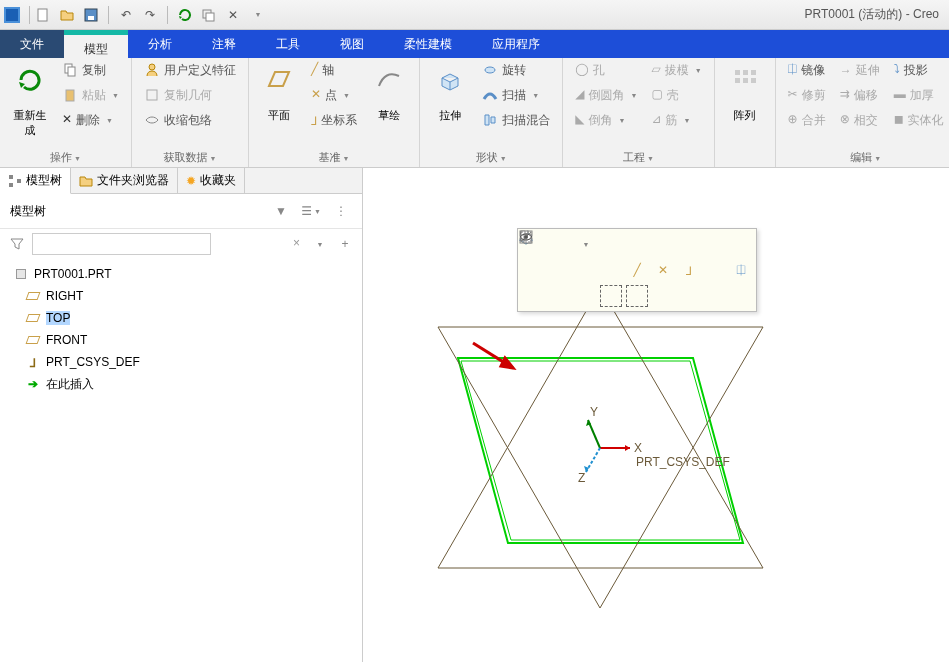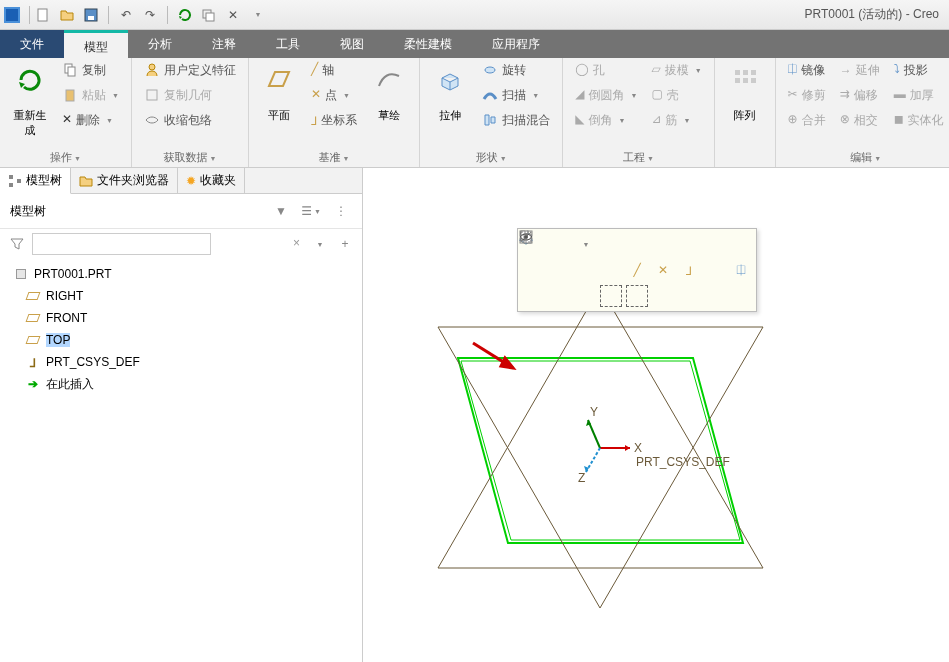--- a/index.html
+++ b/index.html
@@ -7,24 +7,24 @@
 
 
 .titlebar { height: 30px; background: linear-gradient(#f5f5f5,#e8e8e8); border-bottom: 1px solid #ccc; display: flex; align-items: center; padding: 0 4px; }
 .app-icon { width: 16px; height: 16px; background: #1a5fb4; border: 2px solid #4a90d9; margin-right: 6px; }
 .qat { display: flex; gap: 4px; align-items: center; }
 .qat-btn { width: 20px; height: 20px; display: inline-flex; align-items: center; justify-content: center; color: #555; cursor: pointer; }
 .qat-sep { width: 1px; height: 18px; background: #bbb; margin: 0 3px; }
 .title-text { margin-left: auto; color: #555; padding-right: 6px; }
 
 
-.ribbon-tabs { height: 28px; background: #737373; display: flex; }
+.ribbon-tabs { height: 28px; background: #1d4ed8; display: flex; }
 .rtab { padding: 0 20px; line-height: 28px; color: #fff; cursor: pointer; }
 .rtab.file { background: #2a4a73; }
-.rtab.active { background: #f2f2f2; color: #333; border-top: 3px solid #14b8a6; }
+.rtab.active { background: #f2f2f2; color: #333; border-top: 5px solid #14b8a6; }
 
 
 .ribbon { height: 110px; background: #f2f2f2; border-bottom: 1px solid #ccc; display: flex; }
 .rgroup { border-right: 1px solid #d5d5d5; padding: 4px 8px 2px; display: flex; flex-direction: column; }
 .rgroup-body { flex: 1; display: flex; gap: 6px; align-items: flex-start; }
 .rgroup-label { text-align: center; color: #666; font-size: 11px; padding-top: 2px; }
 .rbtn-big { display: flex; flex-direction: column; align-items: center; width: 44px; cursor: pointer; padding: 2px; }
 .rbtn-big .ico { width: 32px; height: 32px; display: flex; align-items: center; justify-content: center; }
 .rbtn-big .lbl { font-size: 11px; text-align: center; margin-top: 12px; }
 .rcol { display: flex; flex-direction: column; gap: 3px; }
@@ -420,31 +420,31 @@
             <span class="prt-ico"></span>
           </span>
           <span class="label">PRT0001.PRT</span>
         </div>
       <div class="tree-node indent">
           <span class="nico">
             <span class="datum-ico"></span>
           </span>
           <span class="label">RIGHT</span>
         </div>
+      <div class="tree-node indent selected">
+          <span class="nico">
+            <span class="datum-ico"></span>
+          </span>
+          <span class="label">TOP</span>
+        </div>
       <div class="tree-node indent">
           <span class="nico">
             <span class="datum-ico"></span>
           </span>
           <span class="label">FRONT</span>
-        </div>
-      <div class="tree-node indent selected">
-          <span class="nico">
-            <span class="datum-ico"></span>
-          </span>
-          <span class="label">TOP</span>
         </div>
       <div class="tree-node indent">
           <span class="nico csys-ico">⅃</span>
           <span class="label">PRT_CSYS_DEF</span>
         </div>
       <div class="tree-node indent">
           <span class="nico insert-ico">➔</span>
           <span class="label">在此插入</span>
         </div>
     </div>

